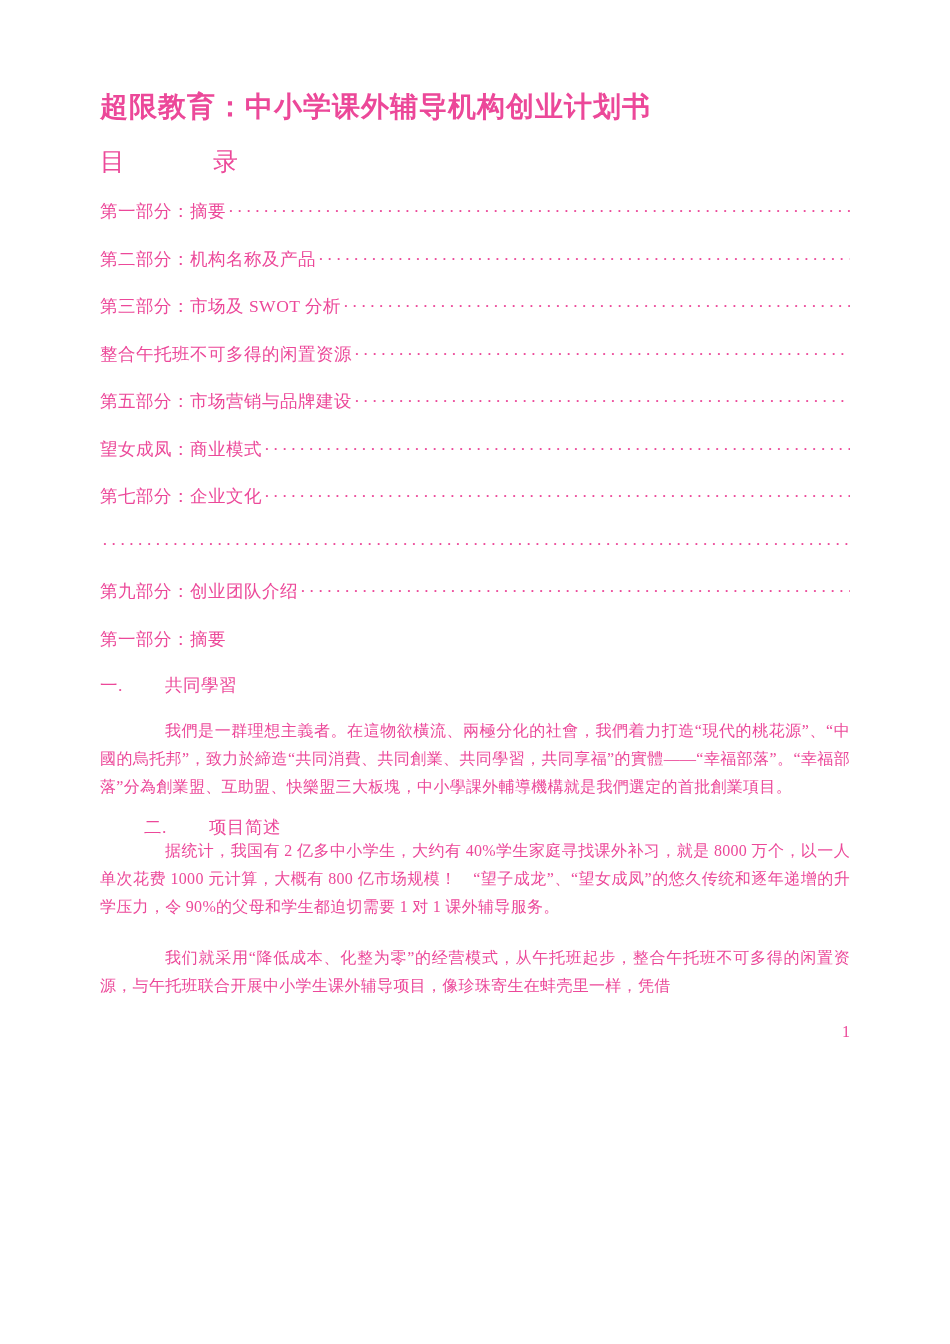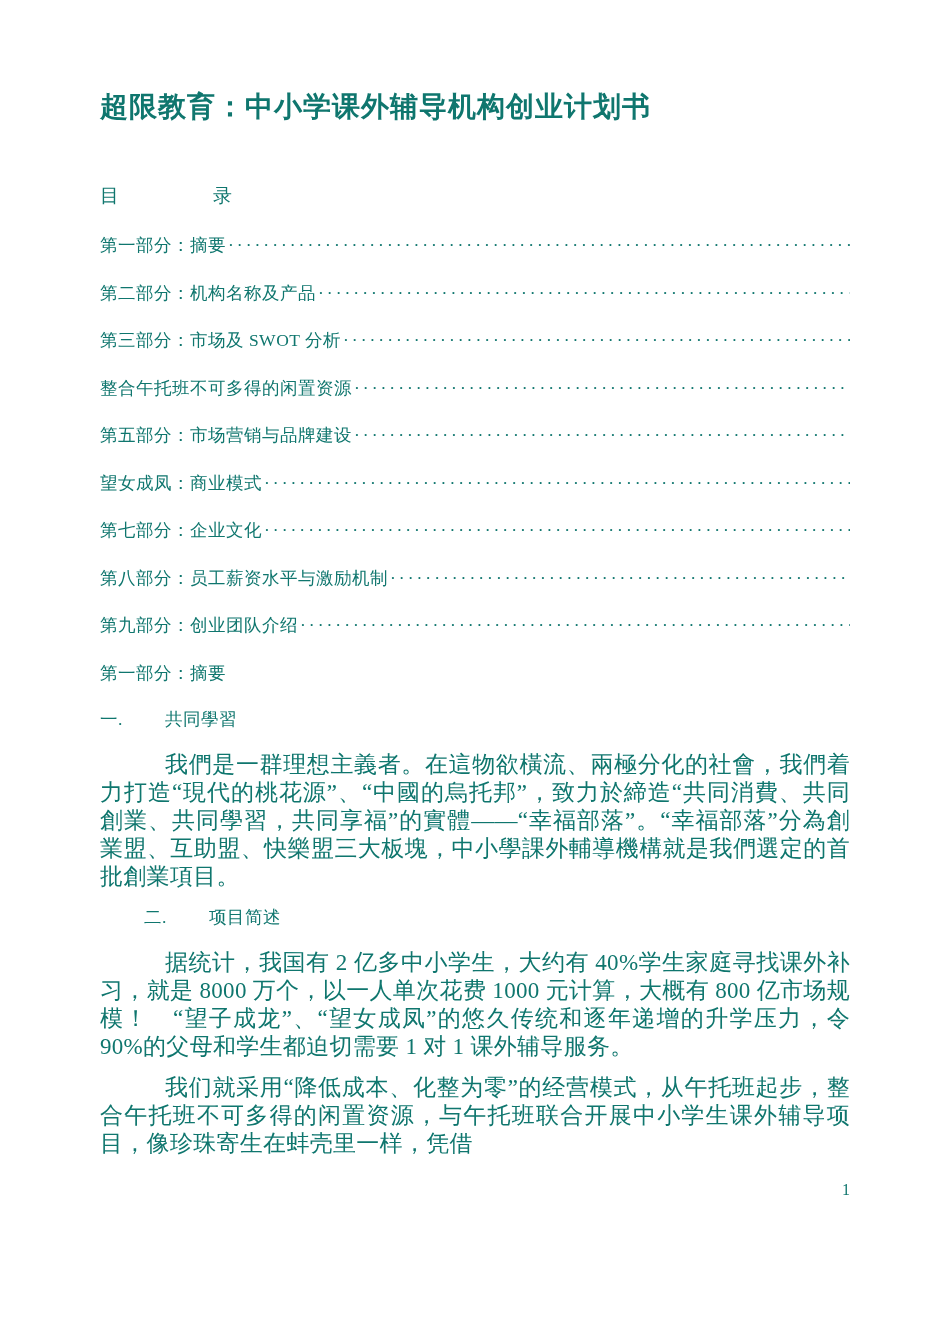--- a/index.html
+++ b/index.html
@@ -2,36 +2,36 @@
 <html><head>
 <meta charset="utf-8">
 <style>
   * { margin: 0; padding: 0; box-sizing: border-box; }
   html, body { background: #ffffff; }
   .page {
     position: relative;
     width: 950px;
     height: 1344px;
     background: #ffffff;
-    color: #0f766e;
+    color: #ec4899;
     overflow: hidden;
     padding: 88px 100px 0 100px;
     font-family: "Liberation Serif", "DejaVu Serif", serif;
   }
   .doc-title {
     font-family: "Liberation Sans", "DejaVu Sans", sans-serif;
     font-weight: 700;
     font-size: 28px;
     line-height: 38px;
     letter-spacing: 1px;
     white-space: nowrap;
   }
   .toc-heading {
-    margin-top: 59px;
-    font-size: 19px;
+    margin-top: 25px;
+    font-size: 25px;
     line-height: 22px;
   }
   .toc-heading .gap-char {
     display: inline-block;
     width: 113px;
   }
   .toc-list { margin-top: 28px; }
   .toc-item {
     display: flex;
     align-items: center;
@@ -69,30 +69,30 @@
     line-height: 20px;
     letter-spacing: 0.5px;
   }
   .list-heading .num {
     display: inline-block;
     width: 65px;
   }
   .heading-1 { margin-top: 26px; }
   .heading-2 { margin-top: 16px; margin-left: 44px; }
   .para {
-    font-size: 23px;
+    font-size: 16px;
     line-height: 28px;
     text-align: justify;
     letter-spacing: 0.3px;
   }
   .para.indent { text-indent: 65px; }
   .p1 { margin-top: 22px; }
-  .p2 { margin-top: 22px; }
+  .p2 { }
   .p3 { margin-top: 11px; }
-  .p4 { margin-top: 13px; }
+  .p4 { margin-top: 23px; }
   .page-number {
     margin-top: 22px;
     text-align: right;
     font-size: 16px;
     line-height: 20px;
   }
 </style>
 </head>
 <body>
 
@@ -127,21 +127,20 @@
     </div>
     <div class="toc-item">
       <span class="toc-label">望女成凤：商业模式</span>
       <span class="toc-leader">································································································································</span>
     </div>
     <div class="toc-item">
       <span class="toc-label">第七部分：企业文化</span>
       <span class="toc-leader">································································································································</span>
     </div>
     <div class="toc-item">
-      <span class="toc-label">第八部分：员工薪资水平与激励机制</span>
       <span class="toc-leader">································································································································</span>
     </div>
     <div class="toc-item">
       <span class="toc-label">第九部分：创业团队介绍</span>
       <span class="toc-leader">································································································································</span>
     </div>
   </div>
 
   <div class="part-heading">第一部分：摘要</div>
 

